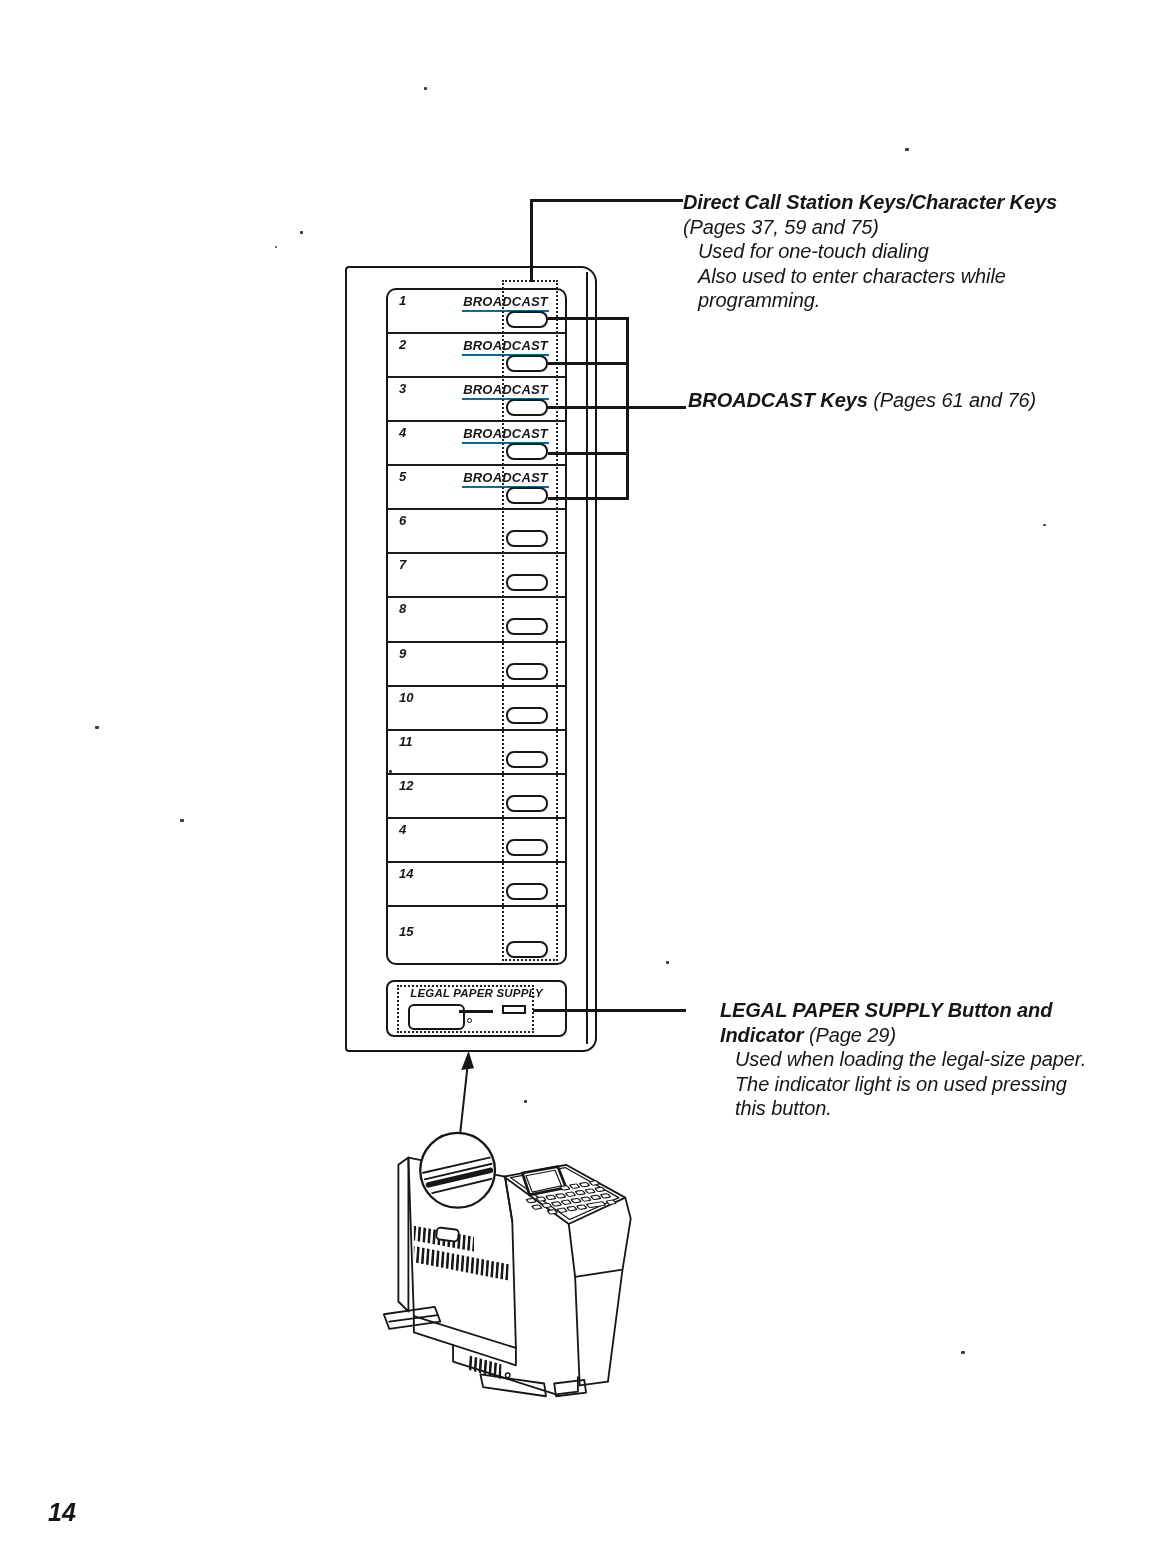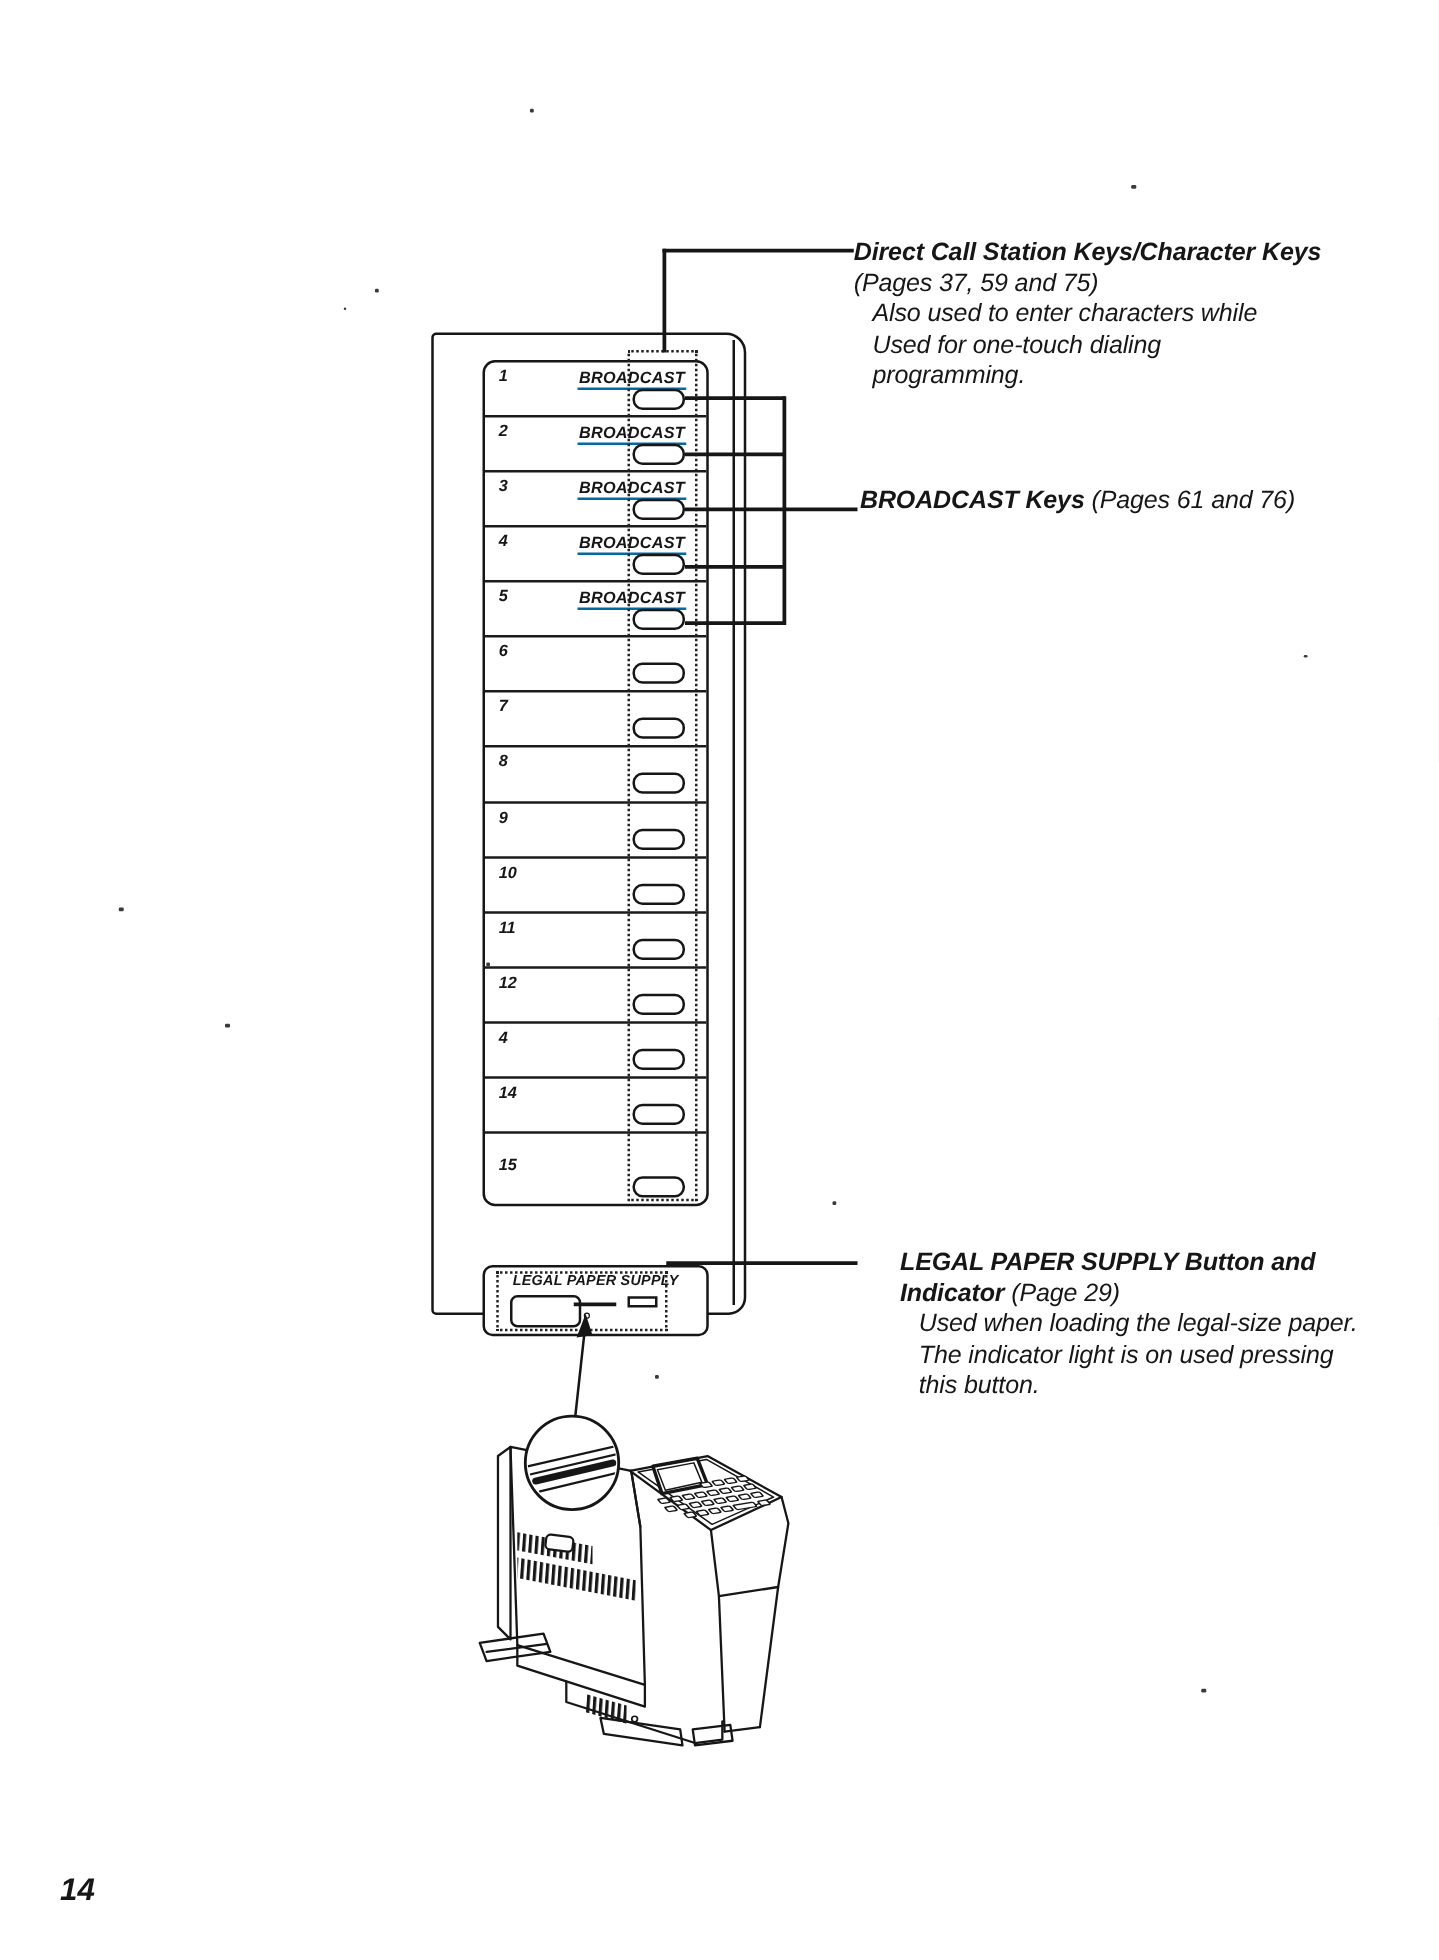--- a/index.html
+++ b/index.html
@@ -35,21 +35,21 @@
   
   .dotted-box{
     left:502px;top:280px;width:56px;height:681px;box-sizing:border-box;
     border:2px dotted #222;background:transparent;
   }
   
   .hline,.vline{background:#161616;}
   
   .legal-panel{
     left:386px;top:980px;width:181px;height:57px;box-sizing:border-box;
-    border:2.5px solid #161616;border-radius:8px;background:#fff;margin-top:32px;
+    border:2.5px solid #161616;border-radius:8px;background:#fff;
   }
   .legal-dotted{
     position:absolute;left:9px;top:3px;width:137px;height:48px;box-sizing:border-box;
     border:2px dotted #222;
   }
   .legal-title{
     position:absolute;left:0;top:5px;width:100%;text-align:center;
     font-size:11.5px;font-weight:700;font-style:italic;letter-spacing:.2px;
   }
   .legal-btn{
@@ -165,22 +165,22 @@
     <div class="legal-dot"></div>
     <div class="legal-ind"></div>
   </div>
 
   <div class="abs hline" style="left:533px;top:1009px;width:153px;height:2.5px;"></div>
 
   <div class="abs anno" style="left:683px;top:190px;width:465px;">
     <div class="anno-title">Direct Call Station Keys/Character Keys</div>
     <div class="anno-pages">(Pages 37, 59 and 75)</div>
     <div class="anno-body">
+      <div>Used for one-touch dialing</div>
       <div>Also used to enter characters while</div>
-      <div>Used for one-touch dialing</div>
       <div>programming.</div>
     </div>
   </div>
 
   <div class="abs anno" style="left:688px;top:388px;width:460px;">
     <div><span class="anno-title">BROADCAST Keys</span><span class="anno-pages"> (Pages 61 and 76)</span></div>
   </div>
 
   <div class="abs anno" style="left:720px;top:998px;width:460px;">
     <div class="anno-title">LEGAL PAPER SUPPLY Button and</div>

